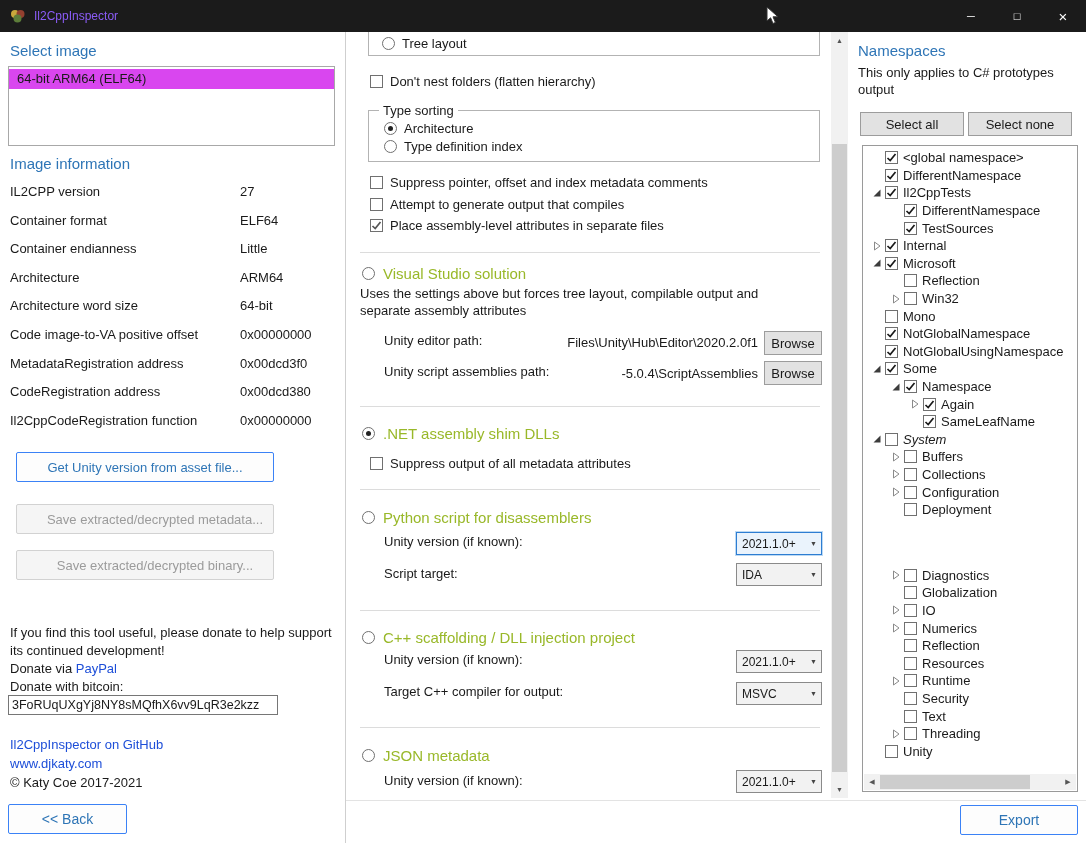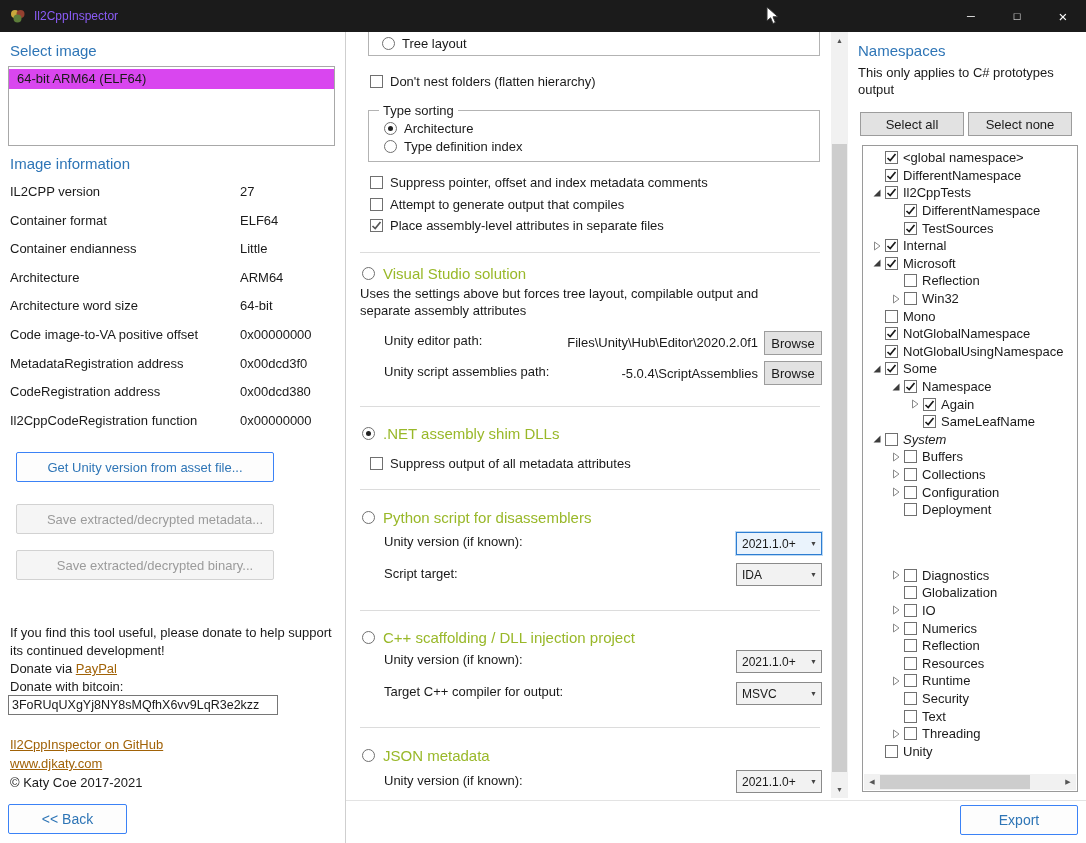--- a/index.html
+++ b/index.html
@@ -19,21 +19,21 @@
   .titlebar .title { position: absolute; left: 34px; top: 9px; font-size: 12px; color: #8b5cf6; }
   .app-icon { position: absolute; left: 10px; top: 8px; width: 16px; height: 16px; }
   .win-btns { position: absolute; right: 0; top: 0; height: 32px; display: flex; }
   .win-btn { width: 46px; height: 32px; display: flex; align-items: center; justify-content: center; font-size: 11px; color: #ffffff; }
   .win-btn .glyph-close { font-size: 15px; }
   .cursor { position: absolute; left: 766px; top: 6px; }
 
   
   .h-blue { color: #2e75b6; font-size: 15px; }
   .h-green { color: #99b829; font-size: 15px; }
-  .link { color: #a16207; text-decoration: underline; cursor: pointer; }
+  .link { color: #1d4ed8; cursor: pointer; }
   .btn { display: flex; align-items: center; justify-content: center; background: #e2e2e2; border: 1px solid #9c9c9c; font-size: 13px; color: #1a1a1a; }
   .btn-blue { display: flex; align-items: center; justify-content: center; background: #fdfdfd; border: 1px solid #3b82f6; border-radius: 2px; color: #2e75b6; }
   .btn-disabled { display: flex; align-items: center; justify-content: center; background: #f5f5f5; border: 1px solid #d2d2d2; border-radius: 2px; color: #9b9b9b; padding-left: 20px; }
   .cb { width: 13px; height: 13px; border: 1px solid #707070; background: #fff; flex: none; display: inline-flex; align-items: center; justify-content: center; }
   .radio { width: 13px; height: 13px; border: 1px solid #707070; border-radius: 50%; background: #fff; flex: none; position: relative; }
   .radio.sel::after { content: ""; position: absolute; left: 3px; top: 3px; width: 5px; height: 5px; border-radius: 50%; background: #222; }
   .row { position: absolute; display: flex; align-items: center; gap: 7px; height: 18px; white-space: nowrap; }
   .h-row { height: 22px; gap: 8px; }
   .sep { position: absolute; left: 14px; width: 460px; height: 1px; background: #dcdcdc; }
   .groupbox { position: absolute; border: 1px solid #b3b3b3; }

